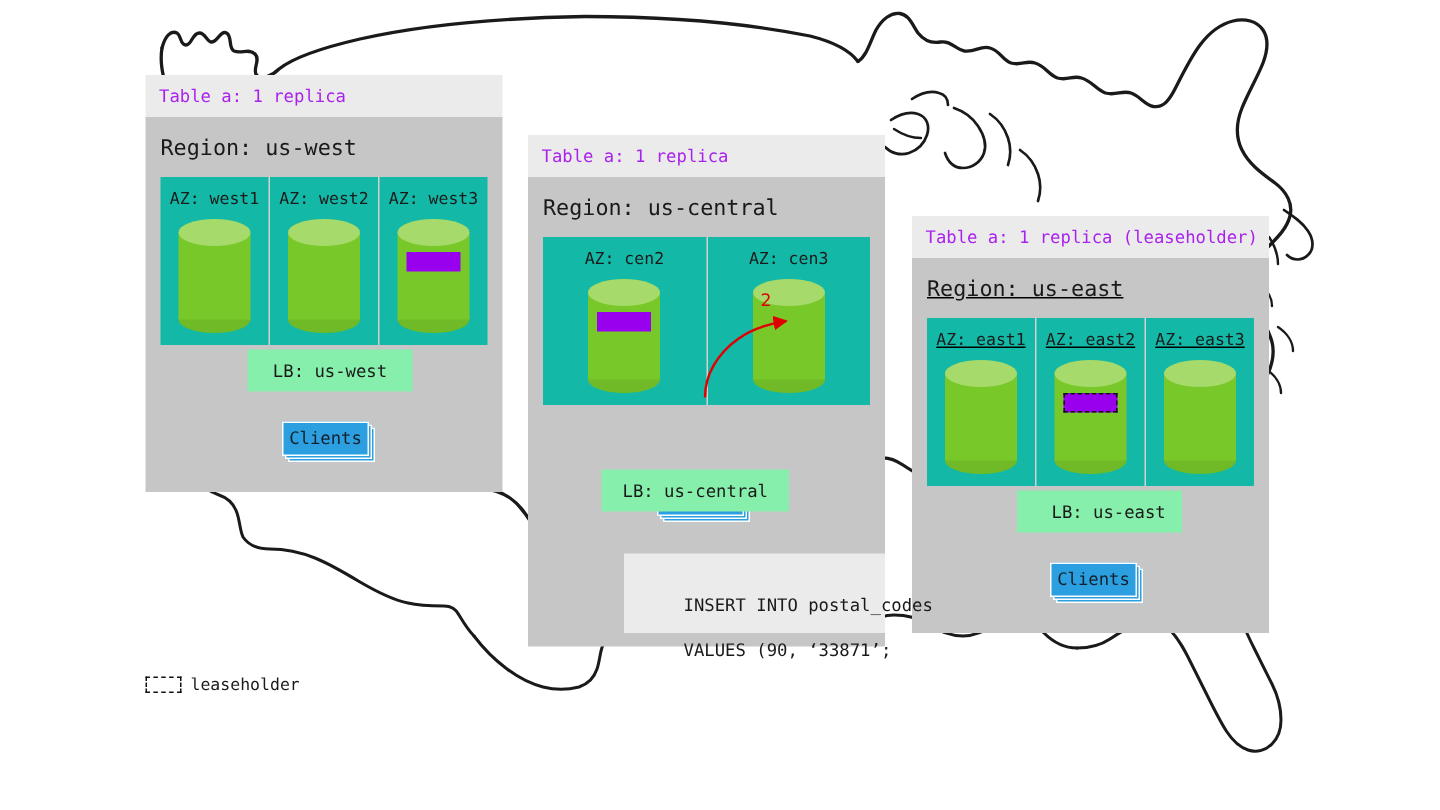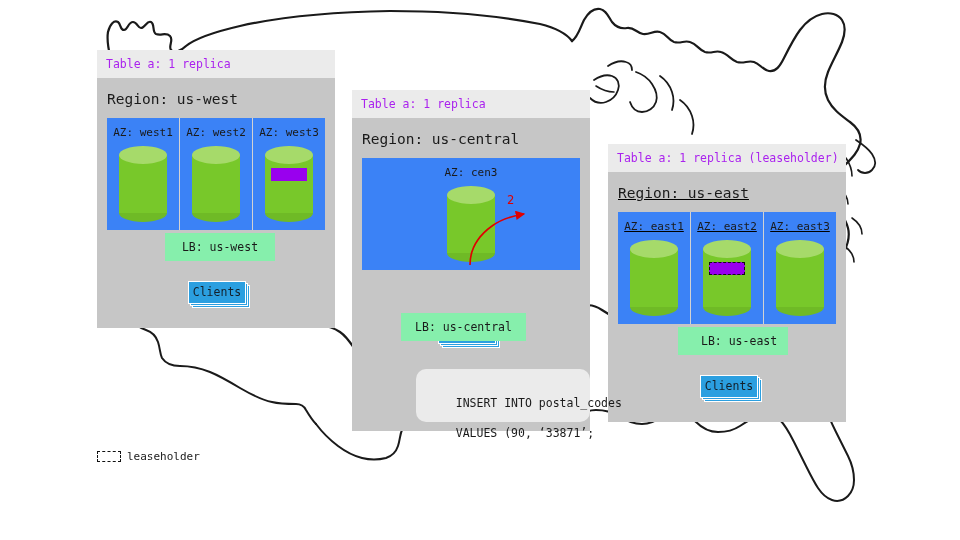--- a/index.html
+++ b/index.html
@@ -45,21 +45,21 @@
     position: relative;
   }
   .region-title {
     color: #1a1a1a;
     font-size: 14.5px;
     padding: 13px 0 11px 10px;
     white-space: nowrap;
   }
   .az-row {
     display: flex;
-    background: #3b82f6;
+    background: #14b8a6;
     margin: 0 10px;
   }
   .az-cell {
     flex: 1 1 0;
     position: relative;
     box-sizing: border-box;
     border-right: 1px solid #d2d2d2;
     padding: 8px 0 10px 0;
     text-align: center;
   }
@@ -386,20 +386,29 @@
     </div>
   </div>
 
   <div class="region-panel" id="panel-central" style="left:352px; top:90px; width:238px;">
     <div class="panel-header">Table a: 1 replica</div>
     <div class="panel-body" style="height:313px;">
       <div class="region-title">Region: us-central</div>
       <div class="az-row">
 
 
+        <div class="az-cell">
+          <div class="az-label">AZ: cen2</div>
+          <div class="cyl-wrap">
+            <div class="cyl-bottom"></div>
+            <div class="cyl-body"></div>
+            <div class="cyl-top"></div>
+            <div class="replica"></div>
+          </div>
+        </div>
 
         <div class="az-cell">
           <div class="az-label">AZ: cen3</div>
           <div class="cyl-wrap">
             <div class="cyl-bottom"></div>
             <div class="cyl-body"></div>
             <div class="cyl-top"></div>
           </div>
         </div>
 
@@ -466,21 +475,21 @@
   <svg class="arrow-layer" xmlns="http://www.w3.org/2000/svg">
     <defs>
       <marker id="arrowhead-red" markerWidth="7" markerHeight="7" refX="5.2" refY="3" orient="auto">
         <path d="M0,0 L6,3 L0,6 z" fill="#e00000"></path>
       </marker>
     </defs>
     <path d="M470,265 C470,250 478,236 492,226 C500,220 512,216 524,214" fill="none" stroke="#e00000" stroke-width="1.6" marker-end="url(#arrowhead-red)"></path>
   </svg>
   <div class="arrow-num" style="left:507px; top:193px;">2</div>
 
-  <div class="sql-box" style="left:416px; top:369px; width:174px; height:53px;border-radius:10px;">
+  <div class="sql-box" style="left:416px; top:369px; width:174px; height:53px;">
     <span>INSERT INTO postal_codes</span><br>
     <span>VALUES (90, ‘33871’;</span>
   </div>
 
   <div class="legend" style="left:97px; top:450px;">
     <span class="legend-swatch"></span>
     <span>leaseholder</span>
   </div>
 
 </div>

